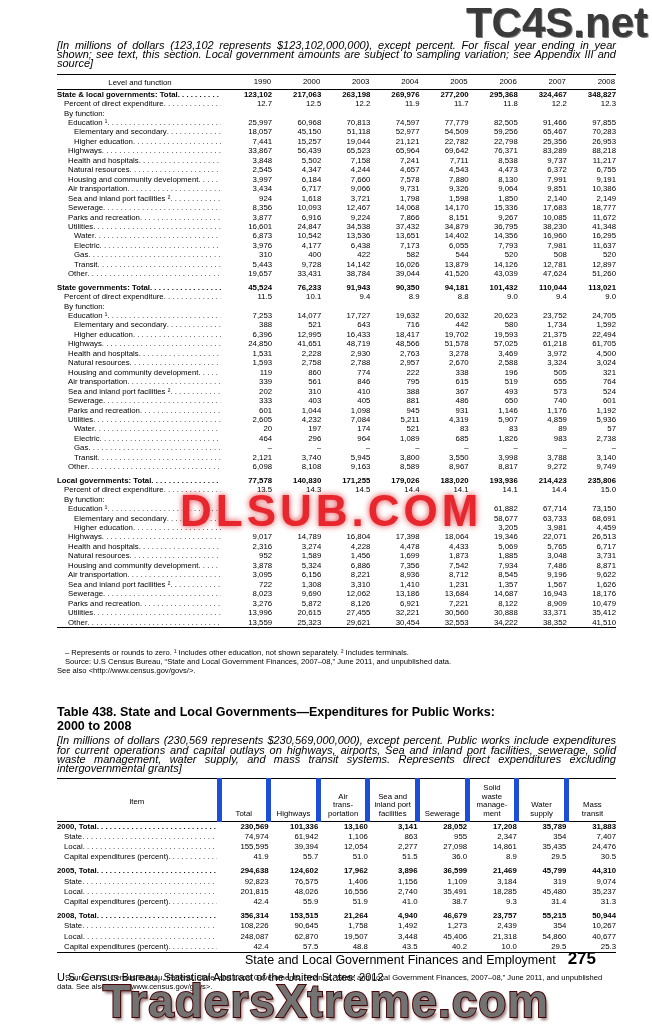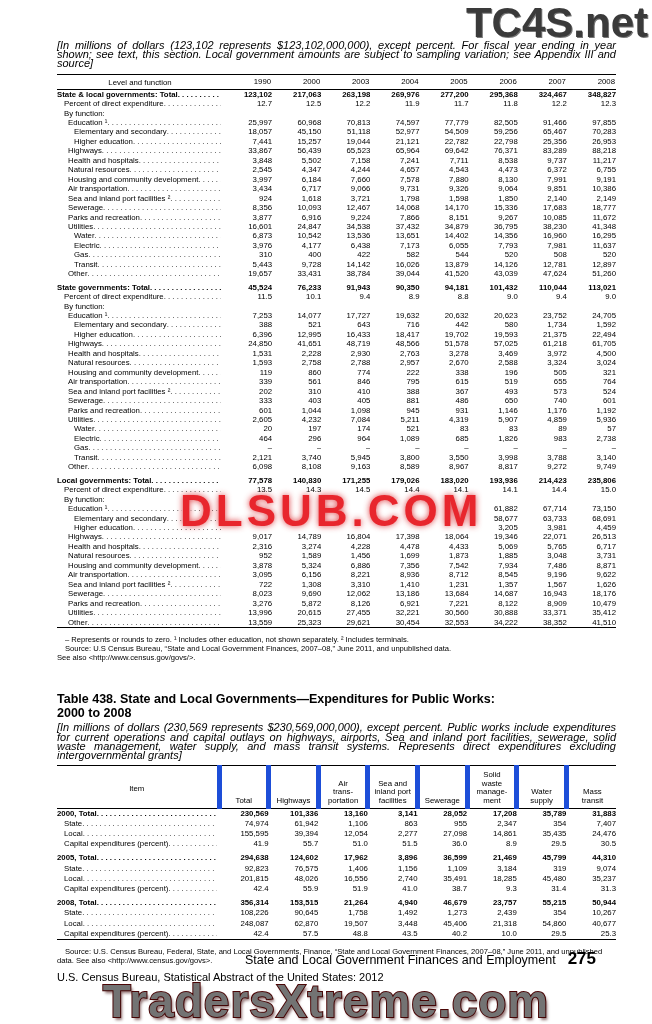--- a/index.html
+++ b/index.html
@@ -39,21 +39,21 @@
   #table438 tbody td{line-height:10.2px;}
   .num{text-align:right;padding-right:1px;white-space:nowrap;overflow:hidden;}
   .stubflex{display:flex;align-items:baseline;overflow:hidden;padding-right:2px;}
   .lbl{white-space:nowrap;}
   .dots{flex:1;overflow:hidden;white-space:nowrap;}
   .dots::before{content:" . . . . . . . . . . . . . . . . . . . . . . . . . . . . . . . . . . . . . . . . . . . . . . . .";}
   .bold{font-weight:bold;}
   tr.gap>td{padding-top:4px;}
   .ind0{padding-left:0;}.ind1{padding-left:7px;}.ind2{padding-left:11px;}.ind3{padding-left:17px;}
 
-  .fn-block{margin-top:8px;}
+  .fn-block{margin-top:21px;}
   .footnote{font-size:7.6px;line-height:8.8px;margin:0;}
   .ti{text-indent:8px;}
 
   .footer-line{position:absolute;top:949px;right:56px;z-index:2;}
   .running{font-size:12.5px;}
   .pageno{font-size:17px;font-weight:bold;margin-left:12px;}
   .credit{position:absolute;top:971px;left:57px;font-size:11px;z-index:1;}
 </style>
 </head>
 <body>

